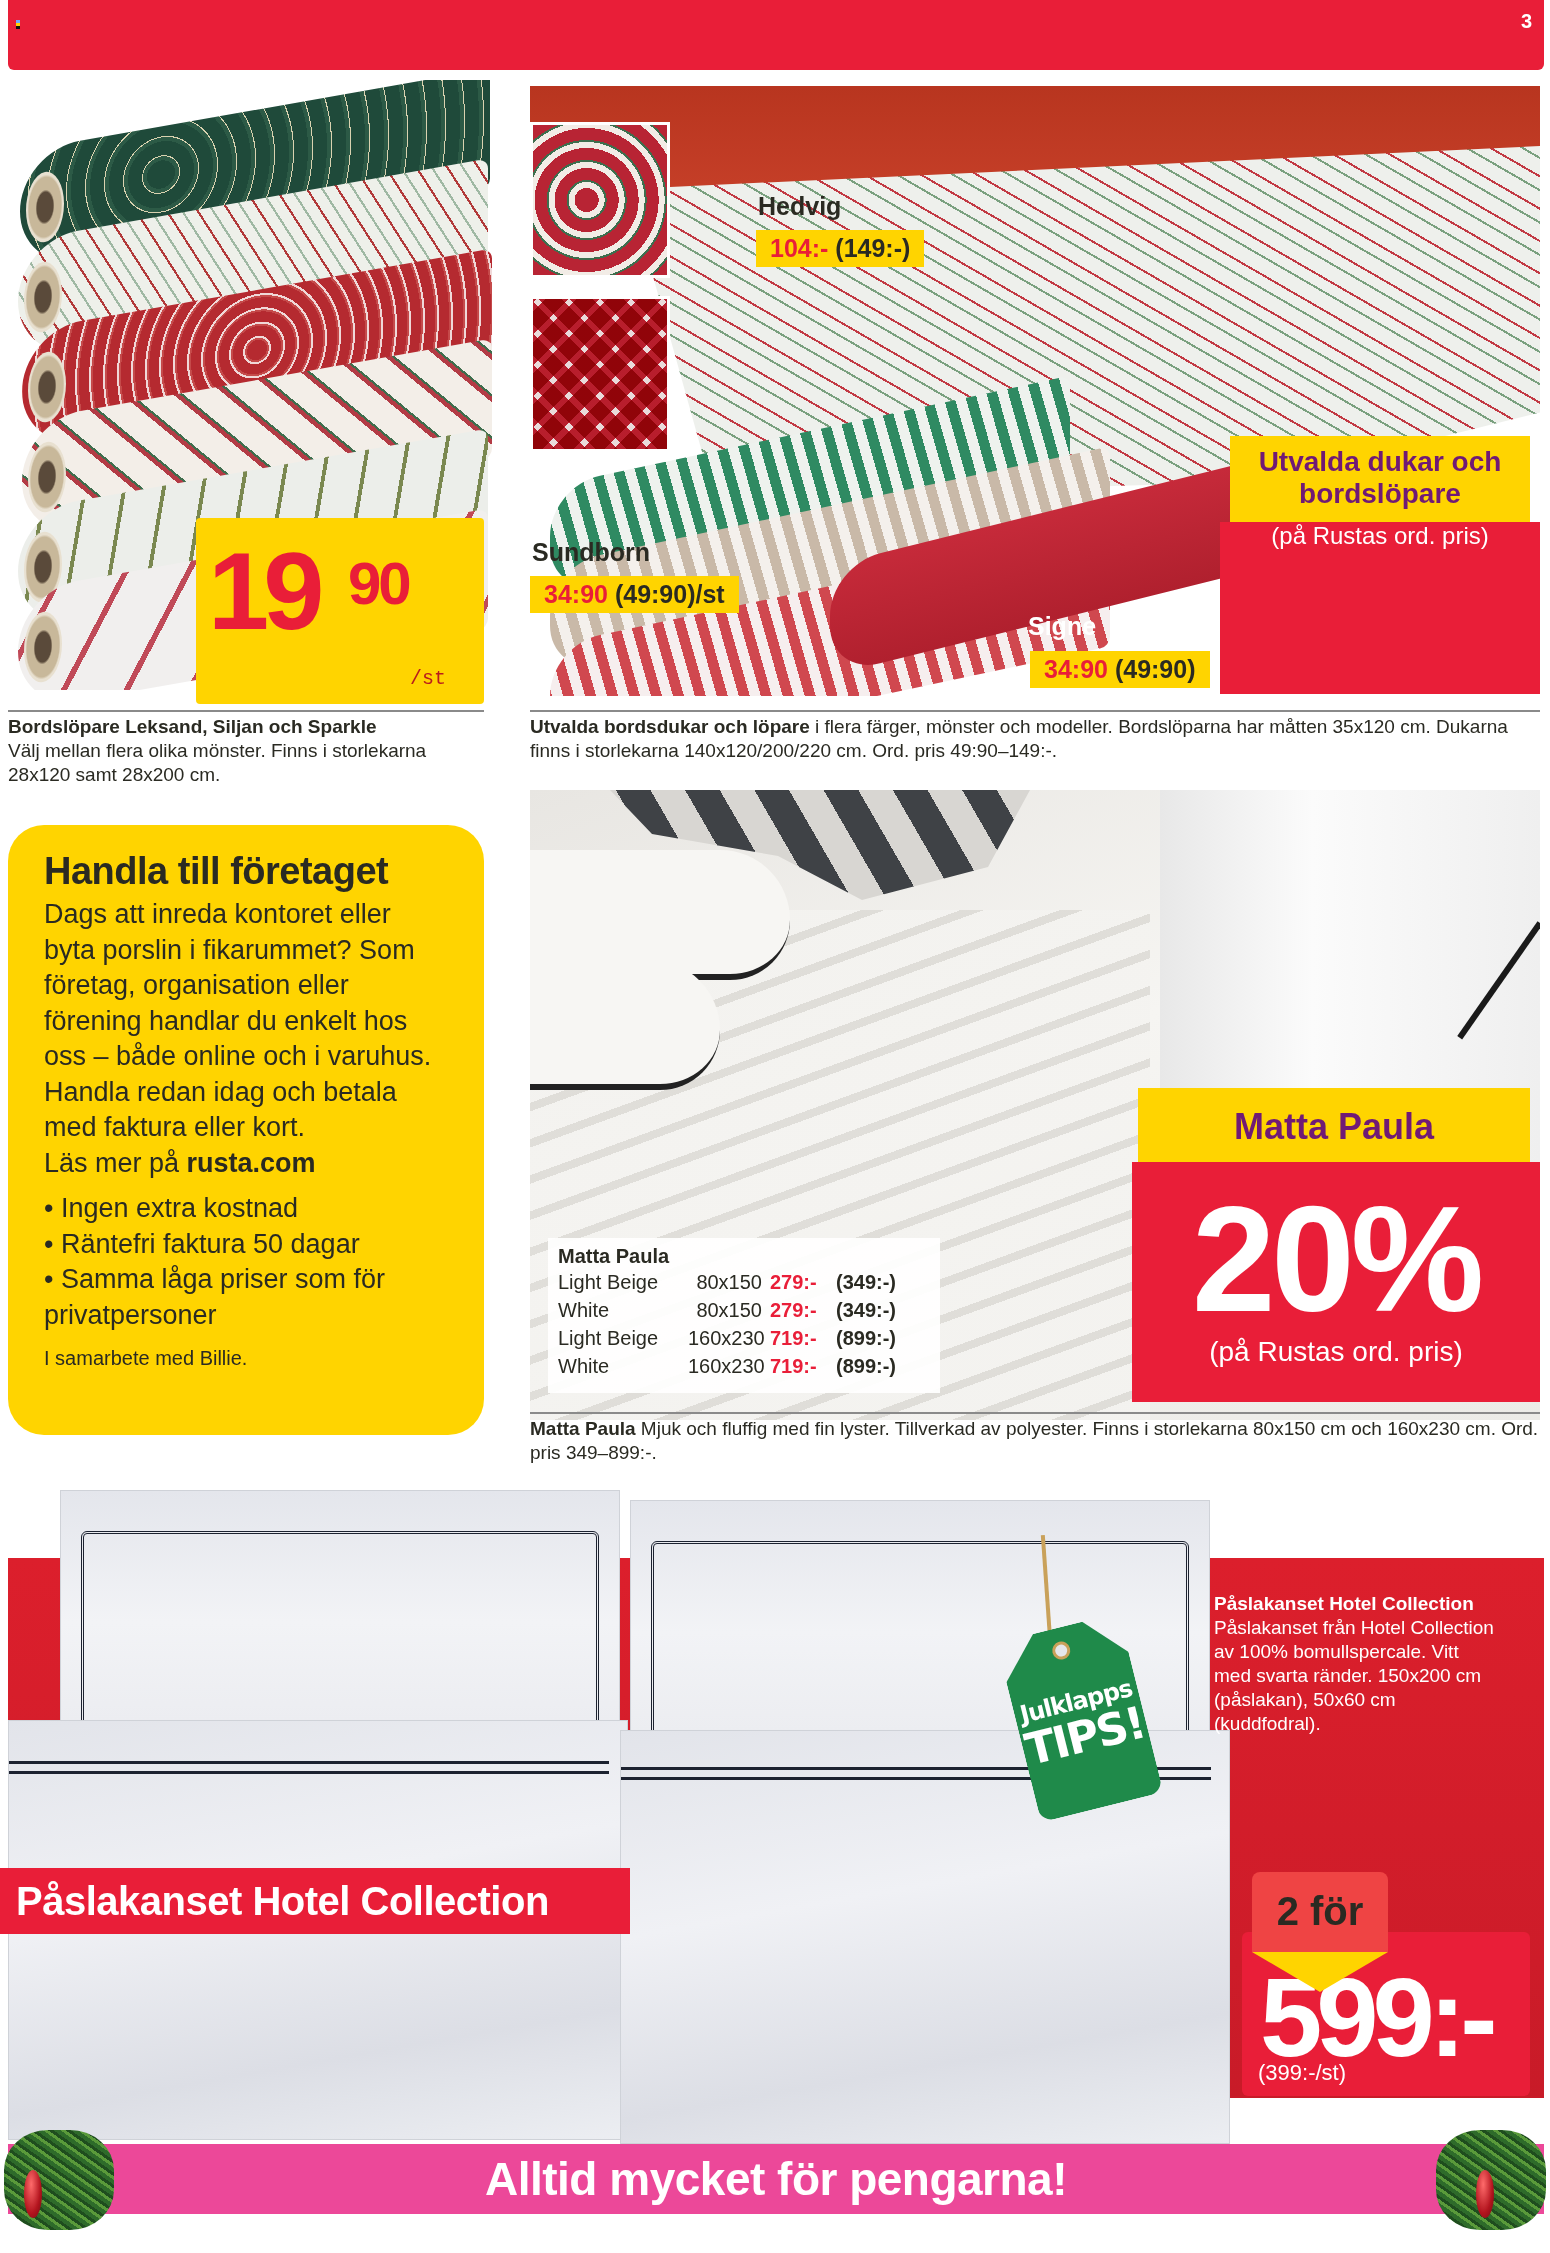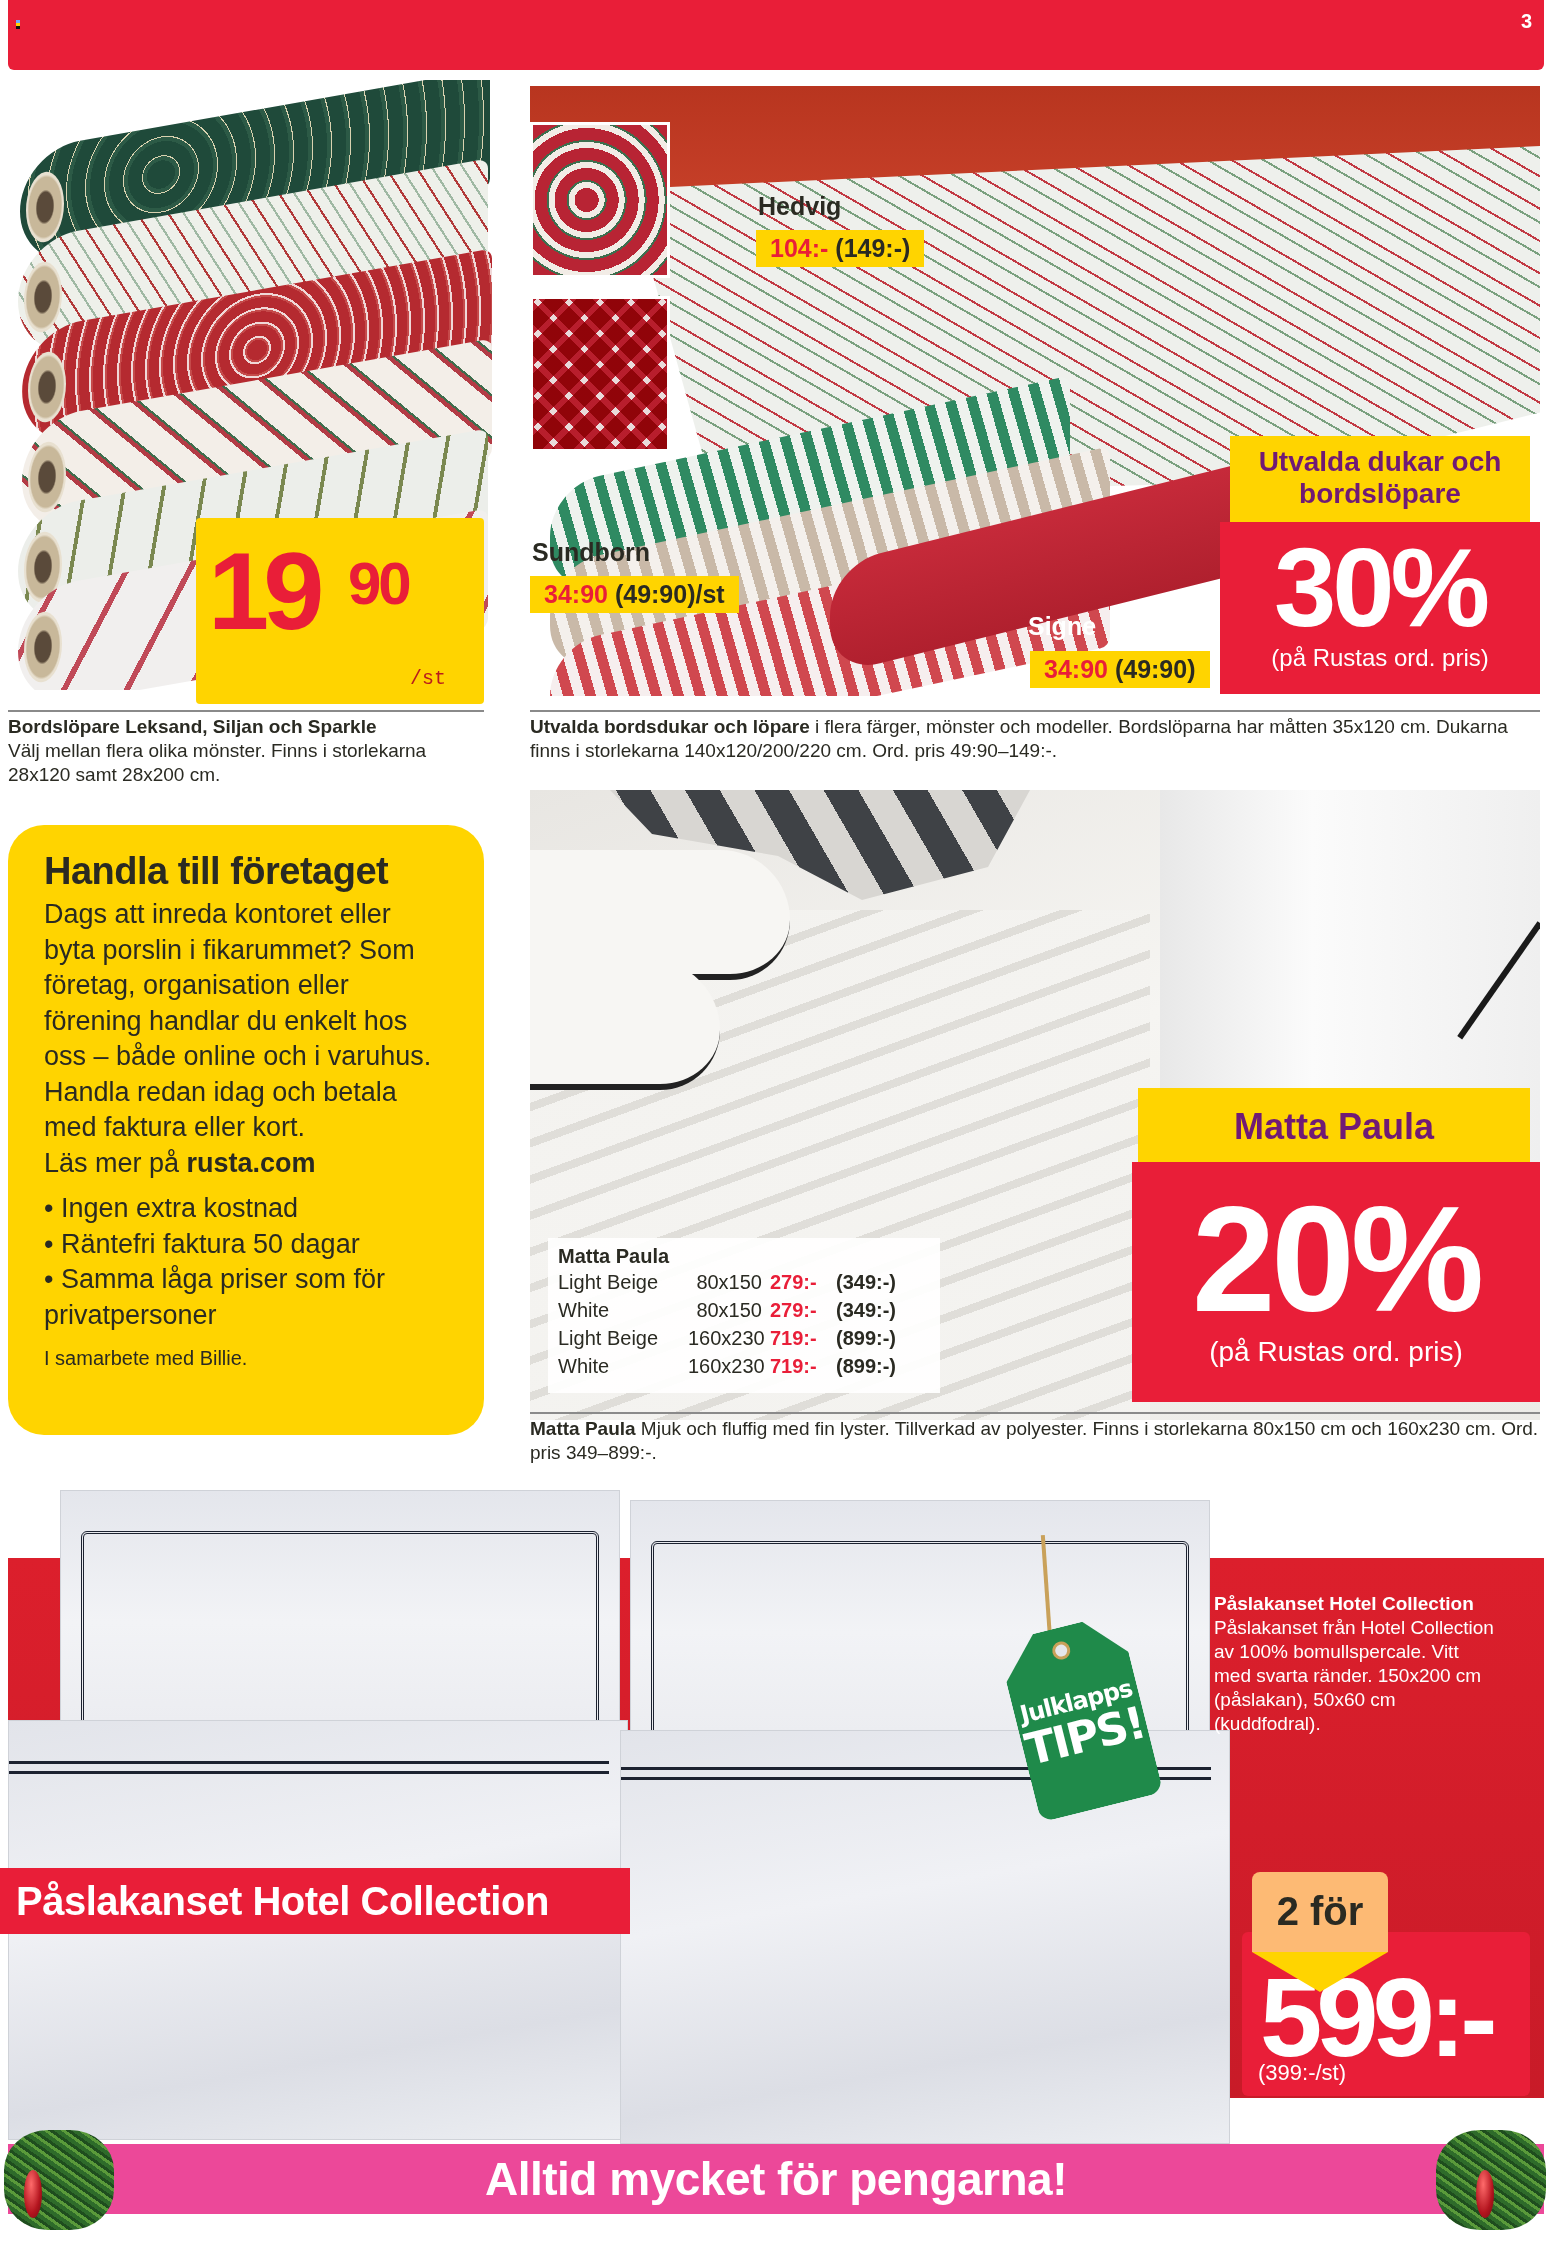--- a/index.html
+++ b/index.html
@@ -96,21 +96,21 @@
   .gift-tag .hole { position: absolute; left: 52px; top: 14px; width: 18px; height: 18px; border-radius: 50%; background: #e6e7eb; border: 3px solid #c9a15a; }
   .gift-tag .l1 { margin-top: 62px; font-size: 24px; font-weight: bold; font-family: "DejaVu Sans", sans-serif; letter-spacing: -1px; }
   .gift-tag .l2 { font-size: 44px; font-weight: bold; font-family: "DejaVu Sans", sans-serif; line-height: 1; letter-spacing: -2px; }
   .string { left: 1045px; top: 1535px; width: 4px; height: 120px; background: #c9a15a; transform: rotate(-4deg); }
 
   .bed-desc { left: 1214px; top: 1592px; width: 280px; color: #fff; font-size: 19px; line-height: 24px; }
   .bed-desc b { font-weight: bold; }
 
   .bed-title { left: 0; top: 1868px; width: 630px; height: 66px; background: #e91e38; color: #fff; font-weight: bold; font-size: 40px; line-height: 66px; padding-left: 16px; letter-spacing: -0.5px; }
 
-  .two-for { left: 1252px; top: 1872px; width: 136px; height: 80px; background: #fdba74; border-radius: 8px 8px 0 0; text-align: center; font-weight: bold; font-size: 40px; line-height: 78px; color: #2a2a22; }
+  .two-for { left: 1252px; top: 1872px; width: 136px; height: 80px; background: #ef4444; border-radius: 8px 8px 0 0; text-align: center; font-weight: bold; font-size: 40px; line-height: 78px; color: #2a2a22; }
   .two-for-arrow { left: 1252px; top: 1952px; width: 0; height: 0; border-left: 68px solid transparent; border-right: 68px solid transparent; border-top: 40px solid #ffd400; z-index: 3; }
   .price-599 { left: 1242px; top: 1932px; width: 288px; height: 164px; background: #e91e38; border-radius: 6px; color: #fff; }
   .price-599 .big { position: absolute; left: 18px; top: 30px; font-size: 112px; font-weight: bold; letter-spacing: -6px; line-height: 1; }
   .price-599 .per { position: absolute; left: 16px; bottom: 10px; font-size: 22px; }
 
   
   .footer { left: 8px; top: 2144px; width: 1536px; height: 70px; background: #ec4899; color: #fff; text-align: center; font-weight: bold; font-size: 46px; line-height: 70px; letter-spacing: -0.5px; }
   .branch { position: absolute; width: 110px; height: 100px; background: repeating-linear-gradient(35deg, #2e6b2a 0 4px, #5a9a3a 4px 7px, #1f4d1e 7px 10px); border-radius: 40%; }
   .ornament { position: absolute; width: 18px; height: 48px; border-radius: 50%; background: radial-gradient(ellipse at 40% 30%, #ff6b6b, #b3141e 60%, #6b0a10); }
 </style>
@@ -197,21 +197,20 @@
 </div>
 
 <div class="abs label-name white" style="left:1028px; top:612px;">Signe</div>
 <div class="abs tag" style="left:1030px; top:651px;">
   <span class="sale">34:90</span>
   <span>(49:90)</span>
 </div>
 
 <div class="abs promo-head" style="left:1230px; top:436px; width:300px; height:86px; font-size:28px; line-height:32px; padding-top:10px;">Utvalda dukar och bordslöpare</div>
 <div class="abs promo-red" style="left:1220px; top:522px; width:320px; height:172px;">
-  <div class="pct" style="font-size:112px; margin-top:10px;">30%</div>
   <div class="note">(på Rustas ord. pris)</div>
 </div>
 
 <div class="abs divider" style="left:530px; top:710px; width:1010px;"></div>
 <div class="abs caption" style="left:530px; top:715px; width:1010px;">
   <b>Utvalda bordsdukar och löpare</b><span> i flera färger, mönster och modeller. Bordslöparna har måtten 35x120 cm. Dukarna finns i storlekarna 140x120/200/220 cm. Ord. pris 49:90–149:-.</span>
 </div>
 
 <div class="abs photo rug">
   <div class="rug-waves"></div>

